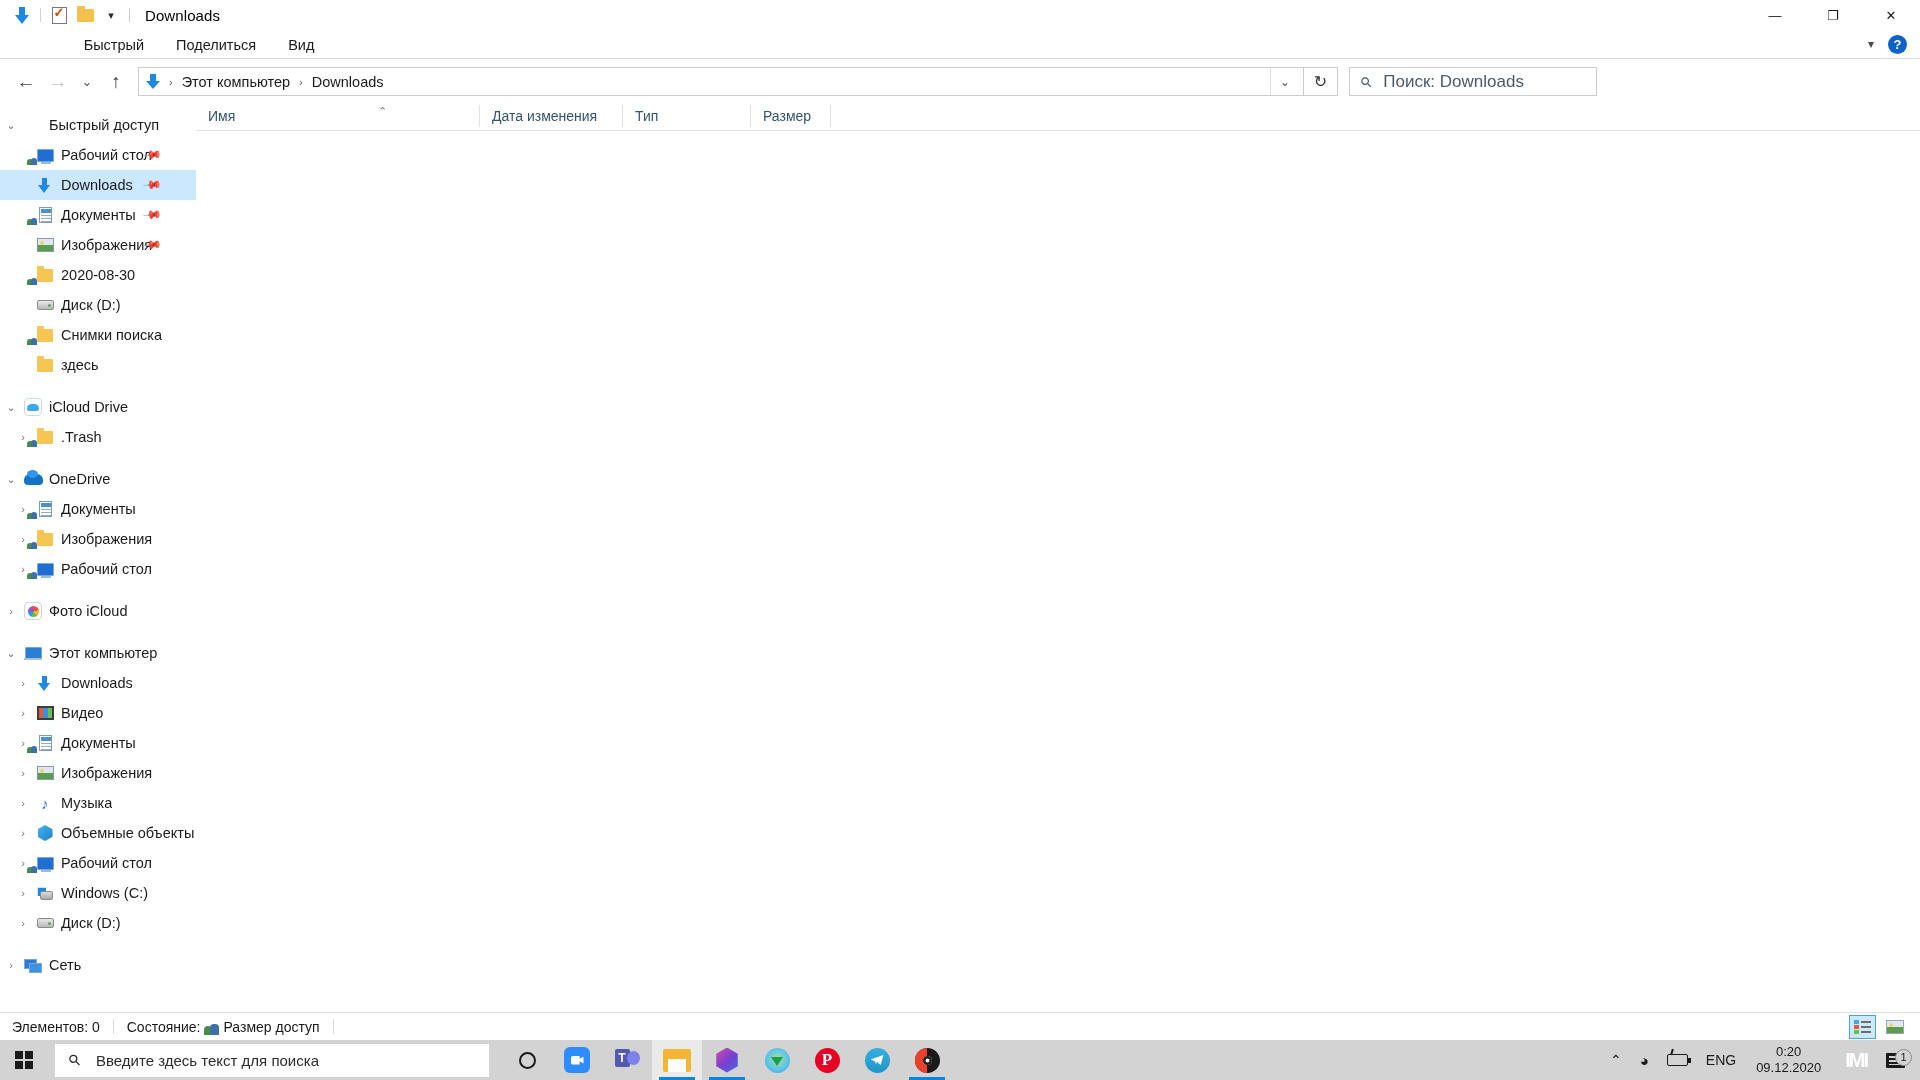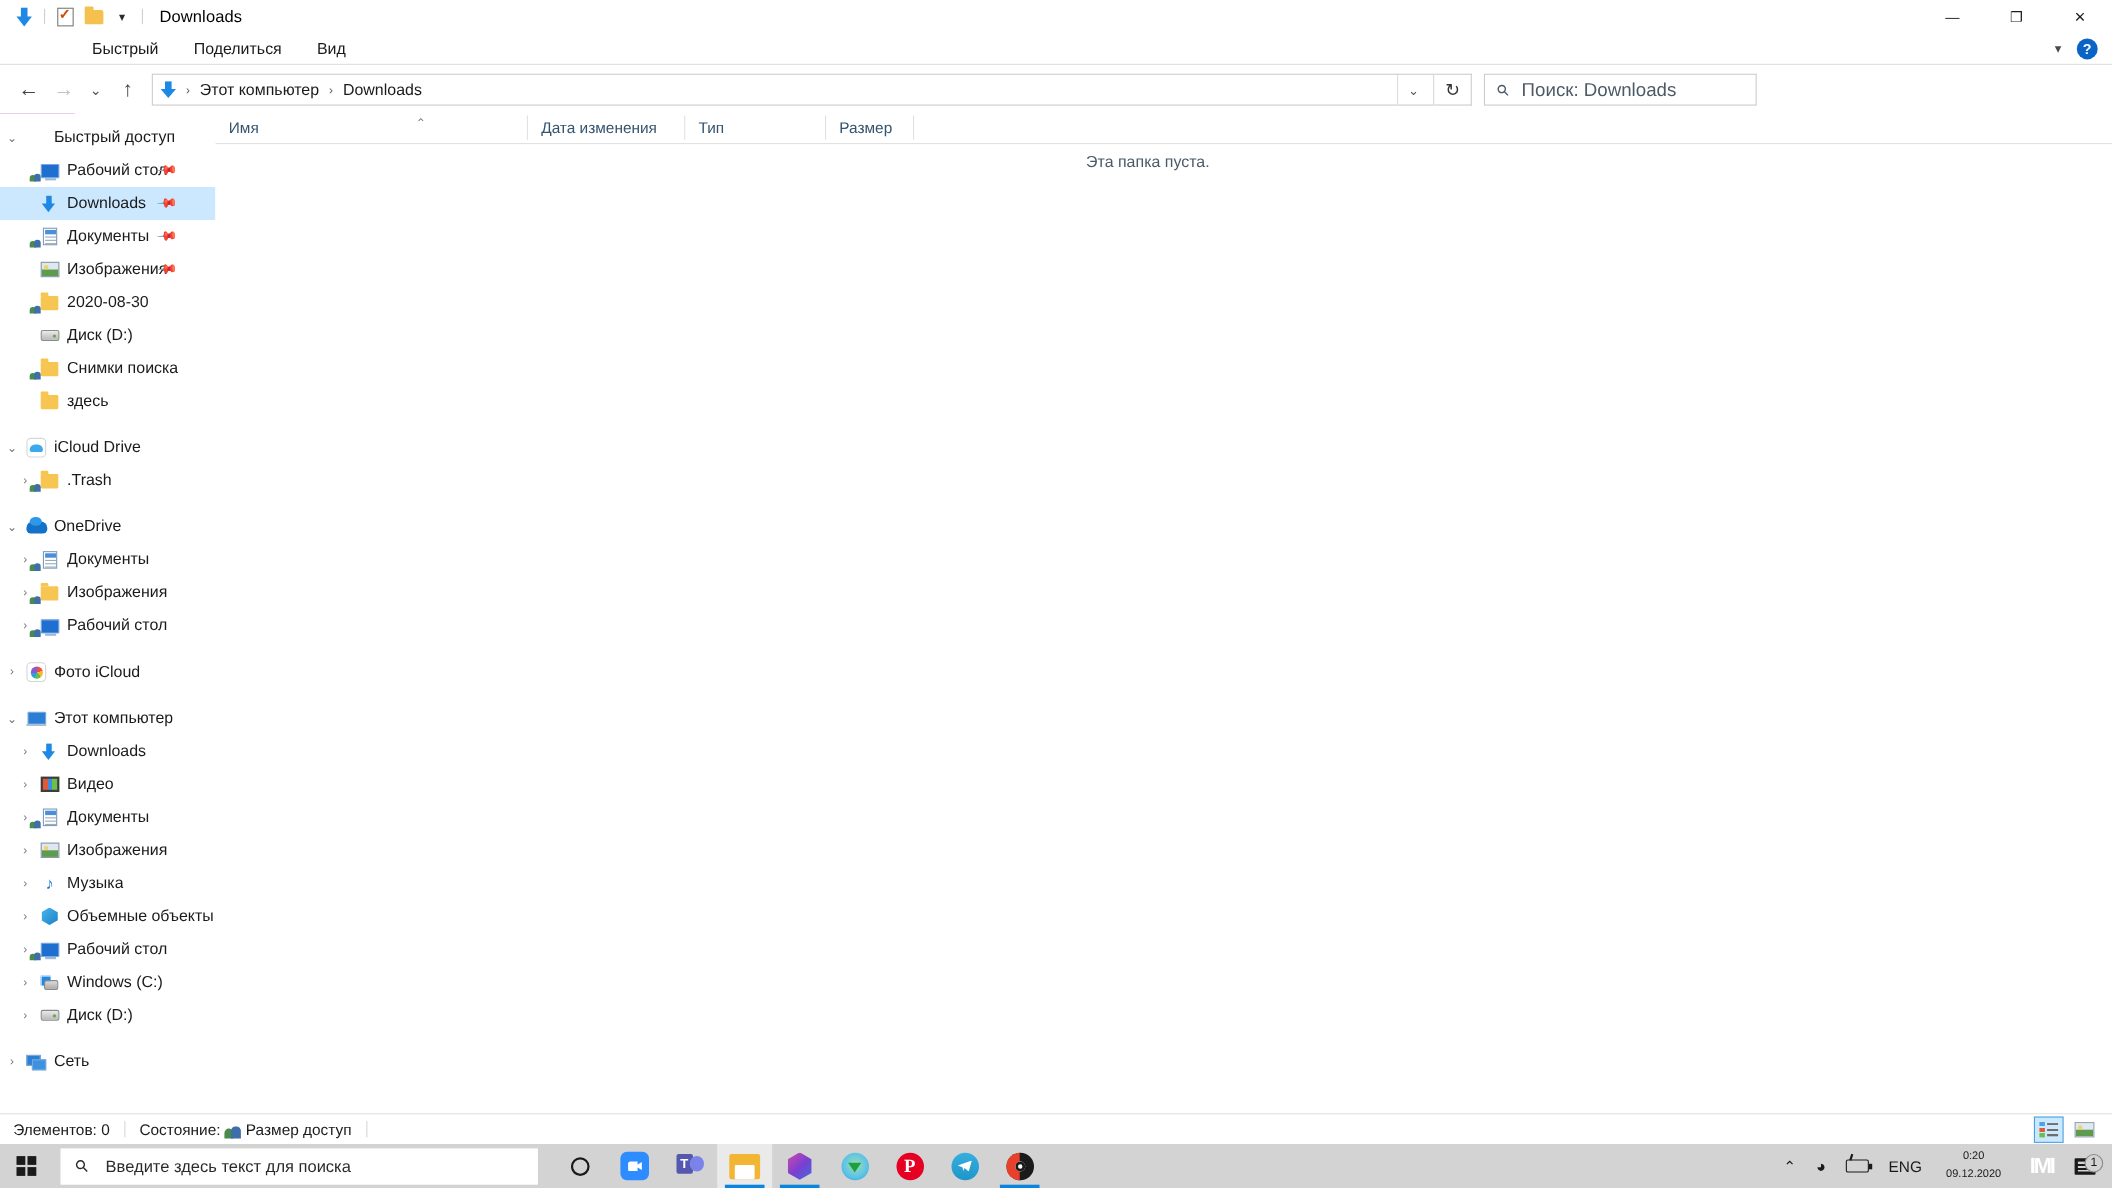--- a/index.html
+++ b/index.html
@@ -309,21 +309,21 @@
   .ic-media::after { content:""; width:9px; height:9px; border-radius:50%; background:#fff; z-index:2; box-shadow: inset 0 0 0 2.5px #1a1a1a;}
 
   .tray { margin-left: auto; display: flex; align-items: center; height: 40px; padding-right: 4px; }
   .tray-i { padding: 0 9px; font-size: 14px; color: #1a1a1a; display: flex; align-items: center; }
   .ic-wifi { font-size: 15px; color: #1a1a1a; }
   .ic-batt { width: 21px; height: 12px; border: 1.6px solid #1a1a1a; border-radius: 2px; position: relative; }
   .ic-batt::after { content:""; position:absolute; right:-4px; top:3px; width:2.5px; height:5px; background:#1a1a1a; }
   .ic-batt::before { content:""; position:absolute; left:3px; top:-6px; width:2px; height:6px; background:#1a1a1a; transform: rotate(18deg);}
   .clock {
     display: flex; flex-direction: column; align-items: center; justify-content: center;
-    font-size: 10px; color: #1a1a1a; line-height: 16px; padding: 0 11px; min-width: 76px;
+    font-size: 13px; color: #1a1a1a; line-height: 16px; padding: 0 11px; min-width: 76px;
   }
   .ic-brand { font-size: 20px; color: #ffffff; font-weight: bold; letter-spacing: -2px; padding: 0 13px; font-family: "Liberation Sans", sans-serif;}
   .notif { position: relative; padding: 0 11px 0 6px; display:flex; align-items:center;}
   .notif-box { width: 19px; height: 15px; background: #1a1a1a; border-radius: 1px; position: relative; }
   .notif-box::after {
     content:""; position:absolute; left:3px; top:3px; width:13px; height:9px;
     background: linear-gradient(#d3d3d3 0 22%, transparent 22% 44%, #d3d3d3 44% 66%, transparent 66% 88%, #d3d3d3 88% 100%);
   }
   .notif-badge {
     position: absolute; right: 4px; bottom: 2px; width: 17px; height: 17px; border-radius: 50%;
@@ -603,23 +603,20 @@
     </div>
 
   <div class="filepane">
     <div class="sortcaret">⌃</div>
     <div class="colhead">
       <div class="col c1">Имя</div>
       <div class="col c2">Дата изменения</div>
       <div class="col c3">Тип</div>
       <div class="col c4">Размер</div>
       <div class="col c5"></div>
-    </div>
-    <div class="emptymsg">
-      <span>Эта папка пуста.</span>
     </div>
   </div>
 </div>
 
 <div class="statusbar">
   <span class="st-text">Элементов: 0</span>
   <span class="st-sep"></span>
   <span class="st-text">Состояние:</span>
   <span class="st-users"></span>
   <span class="st-text">Размер доступ</span>

